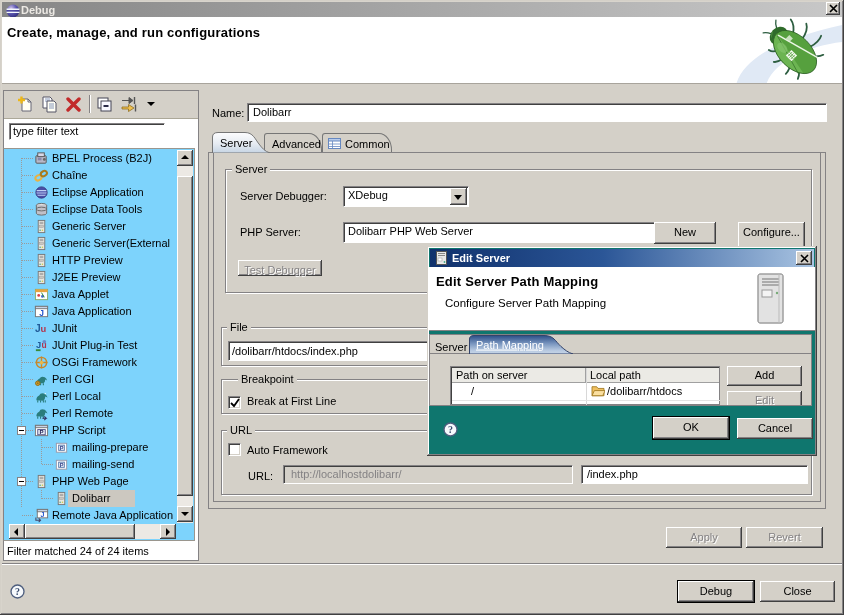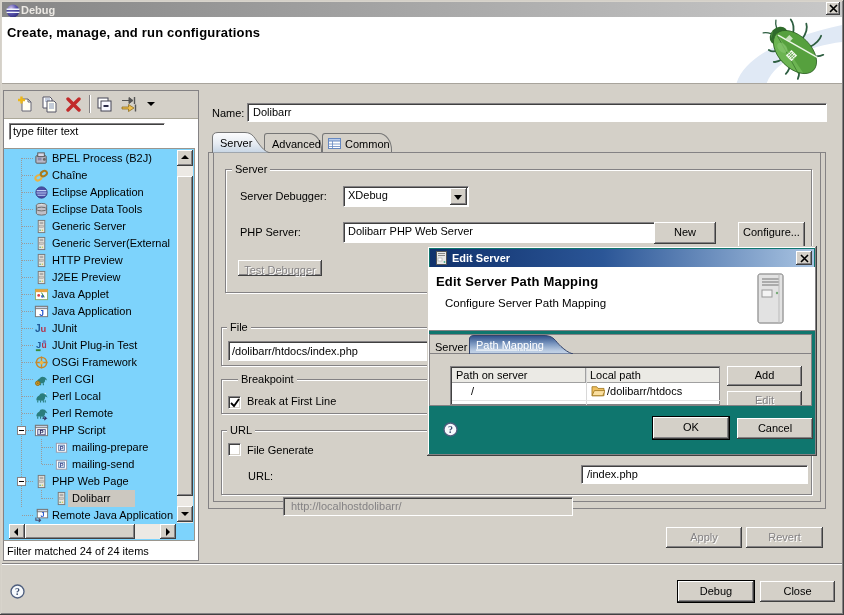--- a/index.html
+++ b/index.html
@@ -12,21 +12,21 @@
   background:linear-gradient(90deg,#868686,#c8c8c8); }
 .titlebar .ttext { position:absolute; left:19px; top:2px; font-weight:bold; font-size:11px; color:#ece9e4; }
 .closebtn { position:absolute; left:824px; top:0px; width:14px; height:13px; background:#d4d0c8;
   box-shadow: inset -1px -1px 0 #404040, inset 1px 1px 0 #fff, inset -2px -2px 0 #848284; }
 .closebtn svg { position:absolute; left:3px; top:2px; }
 .banner { position:absolute; left:2px; top:17px; width:840px; height:67px; background:#fff; border-bottom:1px solid #a8a49c; overflow:hidden; }
 .banner .htext { position:absolute; left:5px; top:8px; font-weight:bold; font-size:13px; letter-spacing:0.2px; color:#000; }
 .btn { position:absolute; background:#d4d0c8; box-shadow: inset -1px -1px 0 #404040, inset 1px 1px 0 #fff, inset -2px -2px 0 #848284, inset 2px 2px 0 #d4d0c8; text-align:center; font-size:11px; }
 .btn.dis { color:#848284; text-shadow:1px 1px 0 #fff; }
 .field { background:#fff; border:1px solid; border-color:#848284 #fff #fff #848284; box-shadow: inset 1px 1px 0 #404040; font-size:11px; white-space:nowrap; overflow:hidden; }
-.field.dis { background:#d4d0c8; color:#848284;margin-top:32px; }
+.field.dis { background:#d4d0c8; color:#848284; }
 .group { position:absolute; border:1px solid #848284; box-shadow:1px 1px 0 #fff, inset 1px 1px 0 #fff; }
 .glabel { position:absolute; top:-7px; left:8px; background:#d4d0c8; padding:0 3px; font-size:11px; }
 .lbl { position:absolute; font-size:11px; white-space:nowrap; }
 .cb { position:absolute; width:13px; height:13px; background:#fff; border:1px solid; border-color:#848284 #fff #fff #848284; box-shadow: inset 1px 1px 0 #404040, inset -1px -1px 0 #d4d0c8; }
 .combo { position:absolute; background:#fff; border:1px solid; border-color:#848284 #fff #fff #848284; box-shadow: inset 1px 1px 0 #404040; }
 .combo .ctext { position:absolute; left:4px; top:2px; font-size:11px; white-space:nowrap; }
 .combo .carrow { position:absolute; right:1px; top:1px; bottom:1px; width:17px; background:#d4d0c8;
   box-shadow: inset -1px -1px 0 #404040, inset 1px 1px 0 #fff, inset -2px -2px 0 #848284; }
 .tri-d { position:absolute; left:4px; top:7px; width:0; height:0; border-left:4.5px solid transparent; border-right:4.5px solid transparent; border-top:5px solid #000; }
 .sepline { position:absolute; left:2px; width:840px; height:2px; border-top:1px solid #848284; border-bottom:1px solid #fff; }
@@ -492,21 +492,21 @@
 <div class="cb" style="left:228px;top:396px"></div>
 <svg class="abs" style="left:230px;top:398px" width="10" height="10" viewBox="0 0 10 10">
     <path d="M1 5 L4 8 L9 1" stroke="#000" stroke-width="1.8" fill="none"></path>
   </svg>
 <div class="lbl" style="left:247px;top:395px">Break at First Line</div>
 
 <div class="group" style="left:221px;top:430px;width:591px;height:65px">
   <span class="glabel" style="left:5px">URL</span>
 </div>
 <div class="cb" style="left:228px;top:443px"></div>
-<div class="lbl" style="left:247px;top:444px">File Generate</div>
+<div class="lbl" style="left:247px;top:444px">Auto Framework</div>
 <div class="lbl" style="left:248px;top:470px">URL:</div>
 <div class="field dis abs" style="left:283px;top:465px;width:290px;height:19px;line-height:17px;padding-left:7px">http://localhostdolibarr/</div>
 <div class="field abs" style="left:581px;top:465px;width:227px;height:19px;line-height:17px;padding-left:5px">/index.php</div>
 
 <div class="btn dis" style="left:666px;top:527px;width:76px;height:21px;line-height:20px">Apply</div>
 <div class="btn dis" style="left:746px;top:527px;width:77px;height:21px;line-height:20px">Revert</div>
 <div class="dlg">
   <div class="dtitle">
     <svg class="abs" style="left:6px;top:2px" width="11" height="14" viewBox="0 0 11 14">
         <rect x="0.5" y="0.5" width="10" height="13" fill="#e8e8e8" stroke="#555"></rect>

